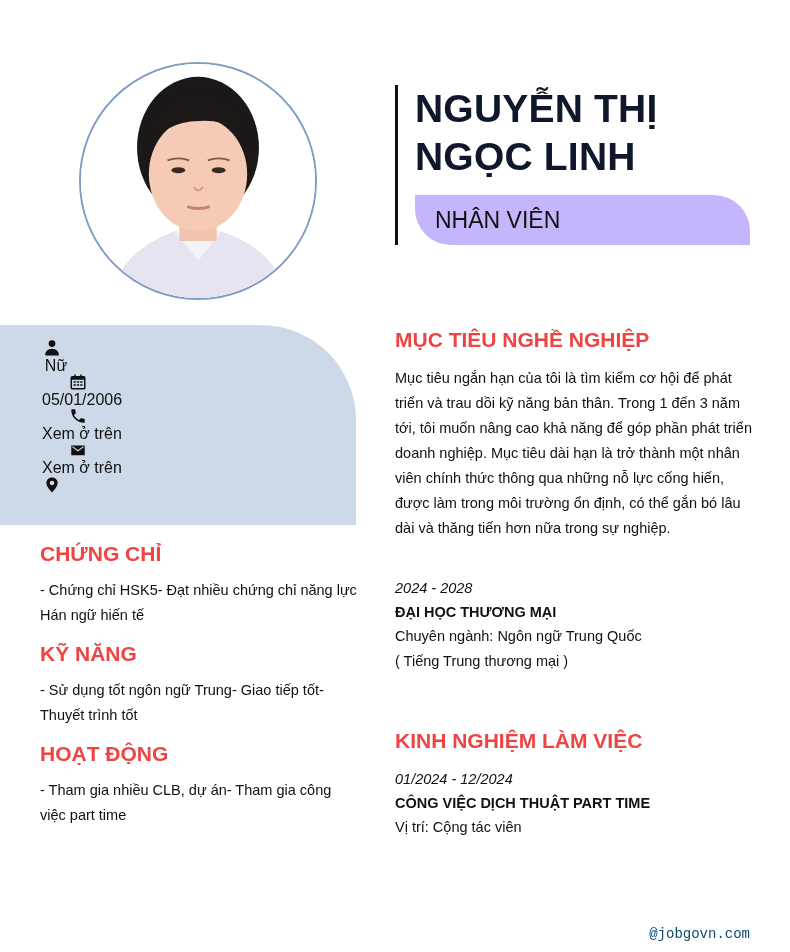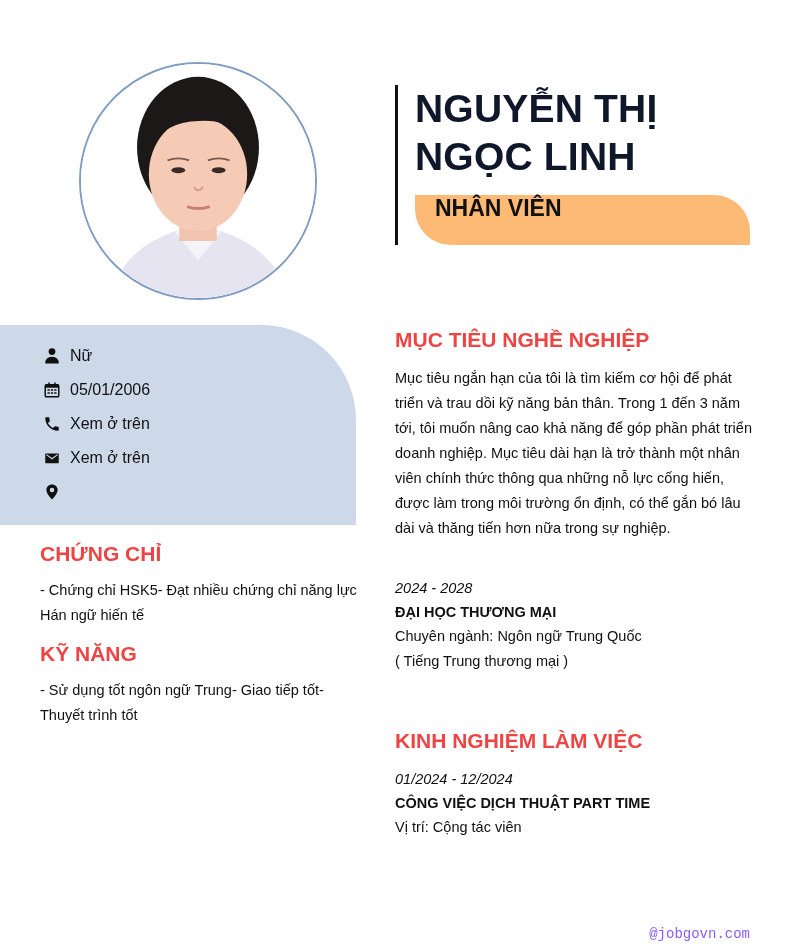--- a/index.html
+++ b/index.html
@@ -13,49 +13,49 @@
   .photo-wrap svg { width: 100%; height: 100%; display: block; }
 
   .name-block { position: absolute; left: 395px; top: 85px; width: 360px; height: 160px; }
   .name-bar { position: absolute; left: 0; top: 0; width: 3px; height: 160px; background: #111; }
   .name-text {
     position: absolute; left: 20px; top: 0; font-size: 39px; font-weight: bold;
     line-height: 48px; color: #0f172a; letter-spacing: 0.2px;
   }
   .role-pill {
     position: absolute; left: 20px; top: 110px; width: 335px; height: 50px;
-    background: #fdba74; border-radius: 0 36px 0 36px;
-    display: flex; padding-left: 20px;
-    font-size: 23px; font-weight: bold; color: #111;
+    background: #c4b5fd; border-radius: 0 36px 0 36px;
+    display: flex; align-items: center; padding-left: 20px;
+    font-size: 23px; font-weight: normal; color: #111;
   }
 
   .contact-panel {
     position: absolute; left: 0; top: 325px; width: 356px; height: 200px;
     background: #cdd9e9; border-top-right-radius: 95px;
   }
   .contact-row {
     position: absolute; left: 42px; height: 34px; display: flex; align-items: center;
-    font-size: 16px; color: #111;
+    font-size: 16px; color: #111; flex-direction: column;
   }
   .contact-row .ic { width: 20px; height: 20px; margin-right: 8px; display: inline-flex; align-items: center; justify-content: center; }
   .contact-row svg { width: 18px; height: 18px; }
 
   .left-col { position: absolute; left: 40px; top: 540px; width: 320px; }
   .sec-title { font-size: 21px; font-weight: bold; color: #ef4444; line-height: 28px; }
   .body-text { font-size: 14.5px; line-height: 25px; color: #111; }
   .left-col .sec { margin-bottom: 12px; }
   .left-col .sec-title { margin-bottom: 10px; }
 
   .right-col { position: absolute; left: 395px; width: 360px; }
   .italic { font-style: italic; font-size: 14.5px; line-height: 24px; }
   .sub-title { font-weight: bold; font-size: 14.5px; line-height: 24px; }
 
   .watermark {
     position: absolute; right: 40px; bottom: 10px;
-    font-family: "Liberation Mono", "DejaVu Sans Mono", monospace; font-size: 14px; color: #8b5cf6;
+    font-family: "Liberation Mono", "DejaVu Sans Mono", monospace; font-size: 14px; color: #0c4a6e;
   }
 </style>
 </head>
 <body>
 
 <div class="photo-wrap">
   <svg viewBox="0 0 238 238">
     <rect width="238" height="238" fill="#ffffff"></rect>
 
     <path d="M30 238 Q40 190 95 170 L143 170 Q200 190 210 238 Z" fill="#e6e4f0"></path>
@@ -152,20 +152,24 @@
 
 <div class="left-col">
   <div class="sec">
     <div class="sec-title">CHỨNG CHỈ</div>
     <div class="body-text">- Chứng chỉ HSK5- Đạt nhiều chứng chỉ năng lực Hán ngữ hiến tế</div>
   </div>
   <div class="sec">
     <div class="sec-title">KỸ NĂNG</div>
     <div class="body-text">- Sử dụng tốt ngôn ngữ Trung- Giao tiếp tốt- Thuyết trình tốt</div>
   </div>
+  <div class="sec">
+    <div class="sec-title">HOẠT ĐỘNG</div>
+    <div class="body-text">- Tham gia nhiều CLB, dự án- Tham gia công việc part time</div>
+  </div>
 </div>
 
 <div class="right-col" style="top:326px;">
   <div class="sec-title" style="margin-bottom:12px;">MỤC TIÊU NGHỀ NGHIỆP</div>
   <div class="body-text">Mục tiêu ngắn hạn của tôi là tìm kiếm cơ hội để phát triển và trau dồi kỹ năng bản thân. Trong 1 đến 3 năm tới, tôi muốn nâng cao khả năng để góp phần phát triển doanh nghiệp. Mục tiêu dài hạn là trở thành một nhân viên chính thức thông qua những nỗ lực cống hiến, được làm trong môi trường ổn định, có thể gắn bó lâu dài và thăng tiến hơn nữa trong sự nghiệp.</div>
 </div>
 
 <div class="right-col" style="top:576px;">
   <div class="italic">2024 - 2028</div>
   <div class="sub-title">ĐẠI HỌC THƯƠNG MẠI</div>

